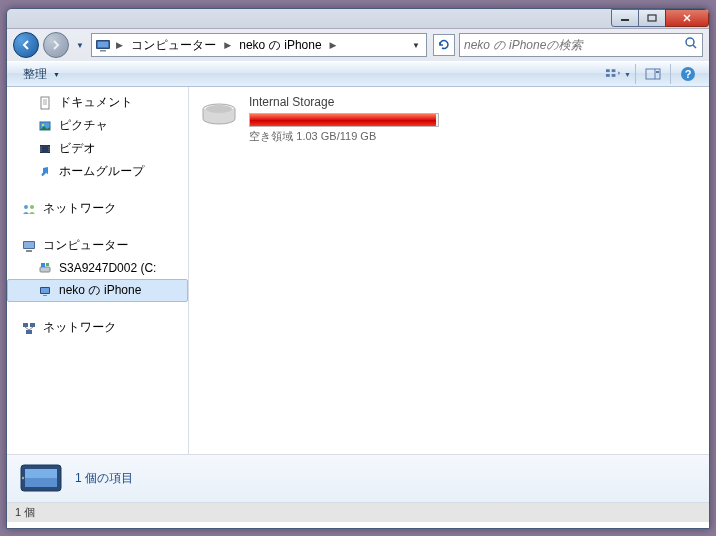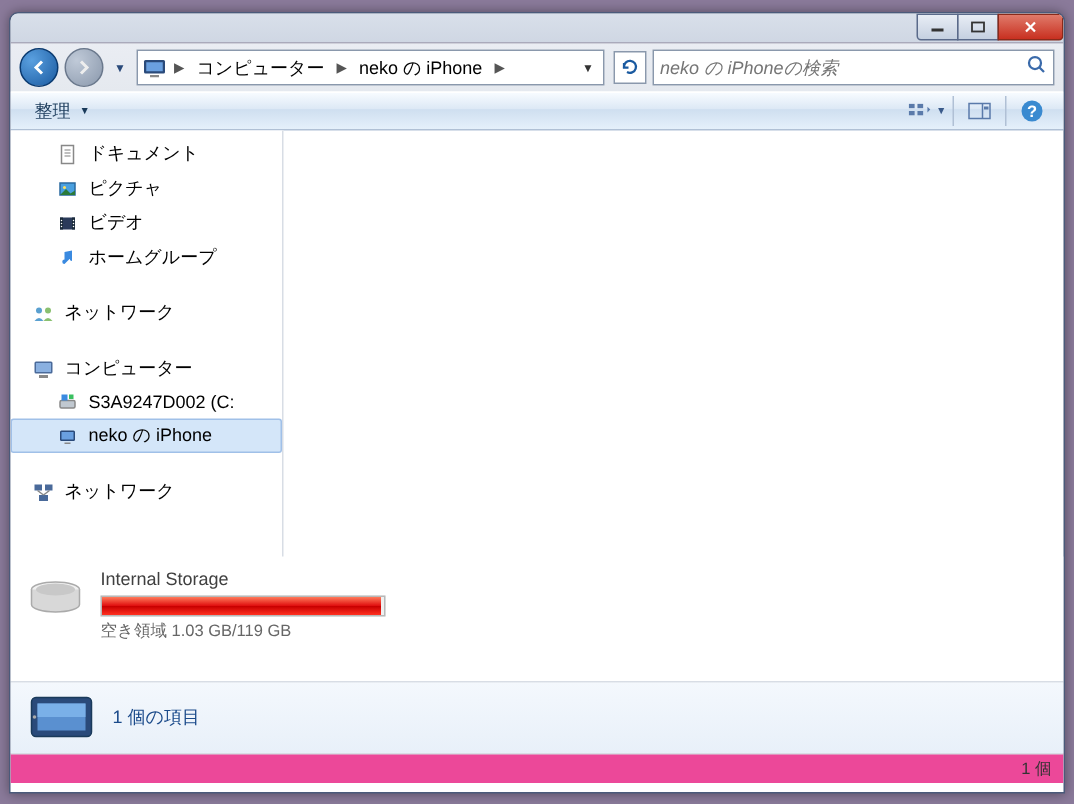--- a/index.html
+++ b/index.html
@@ -19,34 +19,34 @@
 .nav-btn { width:26px; height:26px; border-radius:50%; background: radial-gradient(circle at 30% 30%, #5aa0e0, #1a5aa0); border:1px solid #0a3a70; display:flex; align-items:center; justify-content:center; color:#fff; cursor:pointer; }
 .nav-btn.disabled { background: radial-gradient(circle at 30% 30%, #c0cad8, #8a98ac); border-color:#6a788c; }
 .nav-drop { width:14px; height:18px; display:flex; align-items:center; justify-content:center; cursor:pointer; color:#2a4a7a; font-size:8px; }
 .addressbar { flex:1; height:24px; background:#fff; border:1px solid #8a98ac; display:flex; align-items:center; padding: 0 2px; gap:2px; }
 .addr-icon { width:18px; height:18px; display:flex; align-items:center; justify-content:center; }
 .crumb { padding: 0 4px; font-size:12px; cursor:pointer; height:22px; display:flex; align-items:center; }
 .crumb-sep { color:#555; font-size:9px; padding: 0 2px; cursor:pointer; height:22px; display:flex; align-items:center; }
 .addr-spacer { flex:1; }
 .addr-drop { width:16px; height:22px; display:flex; align-items:center; justify-content:center; color:#333; font-size:8px; cursor:pointer; }
 .refresh { width:22px; height:22px; border:1px solid #8a98ac; background:#fff; margin-left:2px; display:flex; align-items:center; justify-content:center; color:#1a5aa0; cursor:pointer; }
-.searchbox { width:268px; height:24px; border:1px solid #8a98ac; background:#fff; display:flex; align-items:center; padding: 0 4px; }
+.searchbox { width:244px; height:24px; border:1px solid #8a98ac; background:#fff; display:flex; align-items:center; padding: 0 4px; }
 .searchbox input { border:none; outline:none; flex:1; font-size:12px; font-style:italic; color:#888; }
 .search-icon { color:#3a6aaa; cursor:pointer; }
 
 
 .toolbar { height:20px; background: linear-gradient(to bottom,#f7fbff,#dce8f5 45%,#cfdff0 46%,#e5f0fb); border-top:1px solid #fff; border-bottom:1px solid #b0c0d5; display:flex; align-items:center; padding:12px 8px; }
 .tool-btn { padding: 3px 8px; font-size:12px; color:#1a3a5a; cursor:pointer; display:flex; align-items:center; gap:4px; border-radius:2px; }
 .tool-drop { font-size:7px; margin-left:2px; }
 .tool-spacer { flex:1; }
 .tool-icon-btn { width:26px; height:24px; display:flex; align-items:center; justify-content:center; cursor:pointer; border-radius:2px; color:#3a5a8a; }
 .tool-sep { width:1px; height:20px; background:#b0c0d5; margin: 0 4px; }
 
 
-.body { display:flex; height: calc(100% - 20px - 32px - 32px - 48px - 20px); flex-direction: column; }
+.body { display:flex; height: calc(100% - 20px - 32px - 32px - 48px - 20px); }
 .sidebar { width:182px; border-right:1px solid #d8dde5; background:#fff; overflow-y:auto; padding: 4px 0; position:relative; }
 .tree-item { display:flex; align-items:center; gap:6px; padding: 3px 4px 3px 30px; font-size:12px; cursor:pointer; white-space:nowrap; overflow:hidden; }
 .tree-item.selected { background:#d4e6f9; border:1px solid #a0c0e8; border-radius:2px; padding: 2px 3px 2px 29px; }
 .tree-header { display:flex; align-items:center; gap:6px; padding: 3px 4px 3px 14px; font-size:12px; cursor:pointer; }
 .tree-spacer { height:14px; }
 .tree-icon { width:16px; height:16px; display:flex; align-items:center; justify-content:center; }
 
 .main { flex:1; background:#fff; padding: 8px 10px; }
 .storage-item { display:flex; gap:10px; align-items:flex-start; }
 .drive-icon { width:40px; height:40px; }
@@ -55,21 +55,21 @@
 .storage-bar { width:190px; height:14px; border:1px solid #b8b8b8; background:#f0f0f0; position:relative; margin-bottom:2px; }
 .storage-fill { position:absolute; left:0; top:0; bottom:0; background: linear-gradient(to bottom,#ff7a5a,#e01010 48%,#c80000 52%,#ff3020); }
 .storage-text { font-size:11px; color:#666; }
 
 
 .details { height:48px; border-top:1px solid #d8dde5; background: linear-gradient(to bottom,#f4f8fd,#e8f0f9); display:flex; align-items:center; padding: 4px 10px; gap:10px; }
 .details-icon { width:48px; height:36px; }
 .details-text { font-size:12px; color:#1a4a8a; }
 
 
-.statusbar { height:20px; border-top:1px solid #d8dde5; background:#ec4899; display:flex; align-items:center; padding: 0 8px; font-size:11px; color:#333;justify-content:flex-end; }
+.statusbar { height:20px; border-top:1px solid #d8dde5; background:#e5e5e5; display:flex; align-items:center; padding: 0 8px; font-size:11px; color:#333; }
 
 
 .sidebar::-webkit-scrollbar { width:17px; }
 .sidebar::-webkit-scrollbar-track { background:#f0f0f0; border-left:1px solid #d8d8d8; }
 .sidebar::-webkit-scrollbar-thumb { background:#c8c8c8; border:1px solid #a8a8a8; }
 </style>
 </head>
 <body>
 
 <div class="window">

